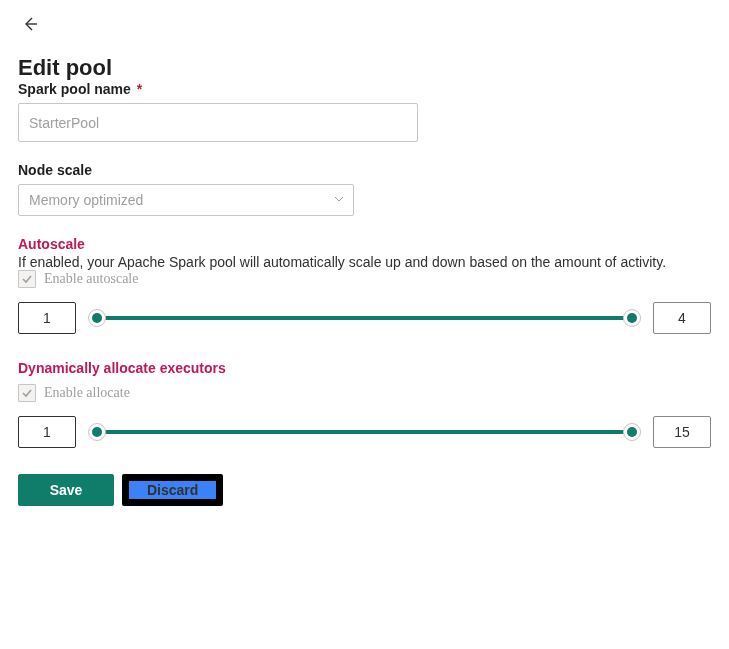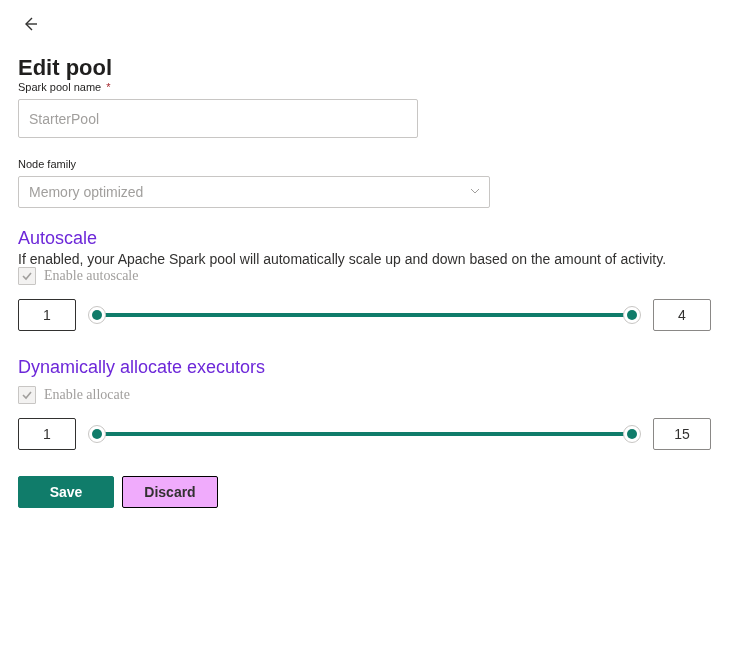--- a/index.html
+++ b/index.html
@@ -21,59 +21,59 @@
       align-items: center;
     }
     .back-btn svg { width: 16px; height: 16px; }
     h1.page-title {
       font-size: 22px;
       font-weight: 600;
       color: #201f1e;
     }
     .form-group { margin-bottom: 20px; }
     .field-label {
-      font-weight: 400;
-      font-size: 11px;
+      font-weight: 700;
+      font-size: 14px;
       color: #201f1e;
       margin-bottom: 6px;
       display: block;
     }
     .required { color: #a4262c; margin-left: 2px; }
     .text-input {
       width: 400px;
       height: 39px;
       padding: 0 10px;
       border: 1px solid #8a8886;
       border-radius: 2px;
       font-size: 14px;
       color: #323130;
     }
     .text-input.readonly {
       border-color: #c8c6c4;
       color: #a19f9d;
       background: #fff;
     }
     .select-wrap {
-      width: 472px;
+      width: 336px;
       height: 32px;
       border: 1px solid #c8c6c4;
       border-radius: 2px;
       display: flex;
       align-items: center;
       justify-content: space-between;
       padding: 0 8px 0 10px;
       color: #a19f9d;
       background: #fff;
       cursor: pointer;
     }
     .select-wrap .chev { color: #a19f9d; }
     .section-label {
-      font-weight: 400;
-      font-size: 18px;
-      color: #6d28d9;
+      font-weight: 700;
+      font-size: 14px;
+      color: #be185d;
       margin-bottom: 2px;
     }
     .description {
       color: #323130;
       font-size: 14px;
       margin-bottom: 0;
     }
     .checkbox-row {
       display: flex;
       align-items: center;
@@ -162,23 +162,23 @@
       display: inline-flex;
       align-items: center;
       justify-content: center;
     }
     .btn.primary {
       background: #107c6a;
       color: #fff;
       border: 1px solid #107c6a;
     }
     .btn.secondary {
-      background: #f0abfc;
-      color: #323130;
-      border: 1px solid #000000;
+      background: #3b82f6;
+      color: #323130;
+      border: 7px solid #000000;
     }
   </style>
 </head>
 <body>
 
 
 
 <button class="back-btn">
   <span>
     <svg viewBox="0 0 16 16" fill="none" stroke="#323130" stroke-width="1.4">
@@ -192,21 +192,21 @@
 
 <div class="form-group">
   <label class="field-label">
     <span>Spark pool name</span>
     <span class="required">*</span>
   </label>
   <input type="text" class="text-input readonly" readonly="" value="StarterPool" style="">
 </div>
 
 <div class="form-group">
-  <label class="field-label">Node family</label>
+  <label class="field-label">Node scale</label>
   <div class="select-wrap">
     <span>Memory optimized</span>
     <span class="chev">
       <svg width="12" height="12" viewBox="0 0 12 12" fill="none" stroke="currentColor" stroke-width="1">
         <path d="M2 4 L6 8 L10 4"></path>
       </svg>
     </span>
   </div>
 </div>
 

